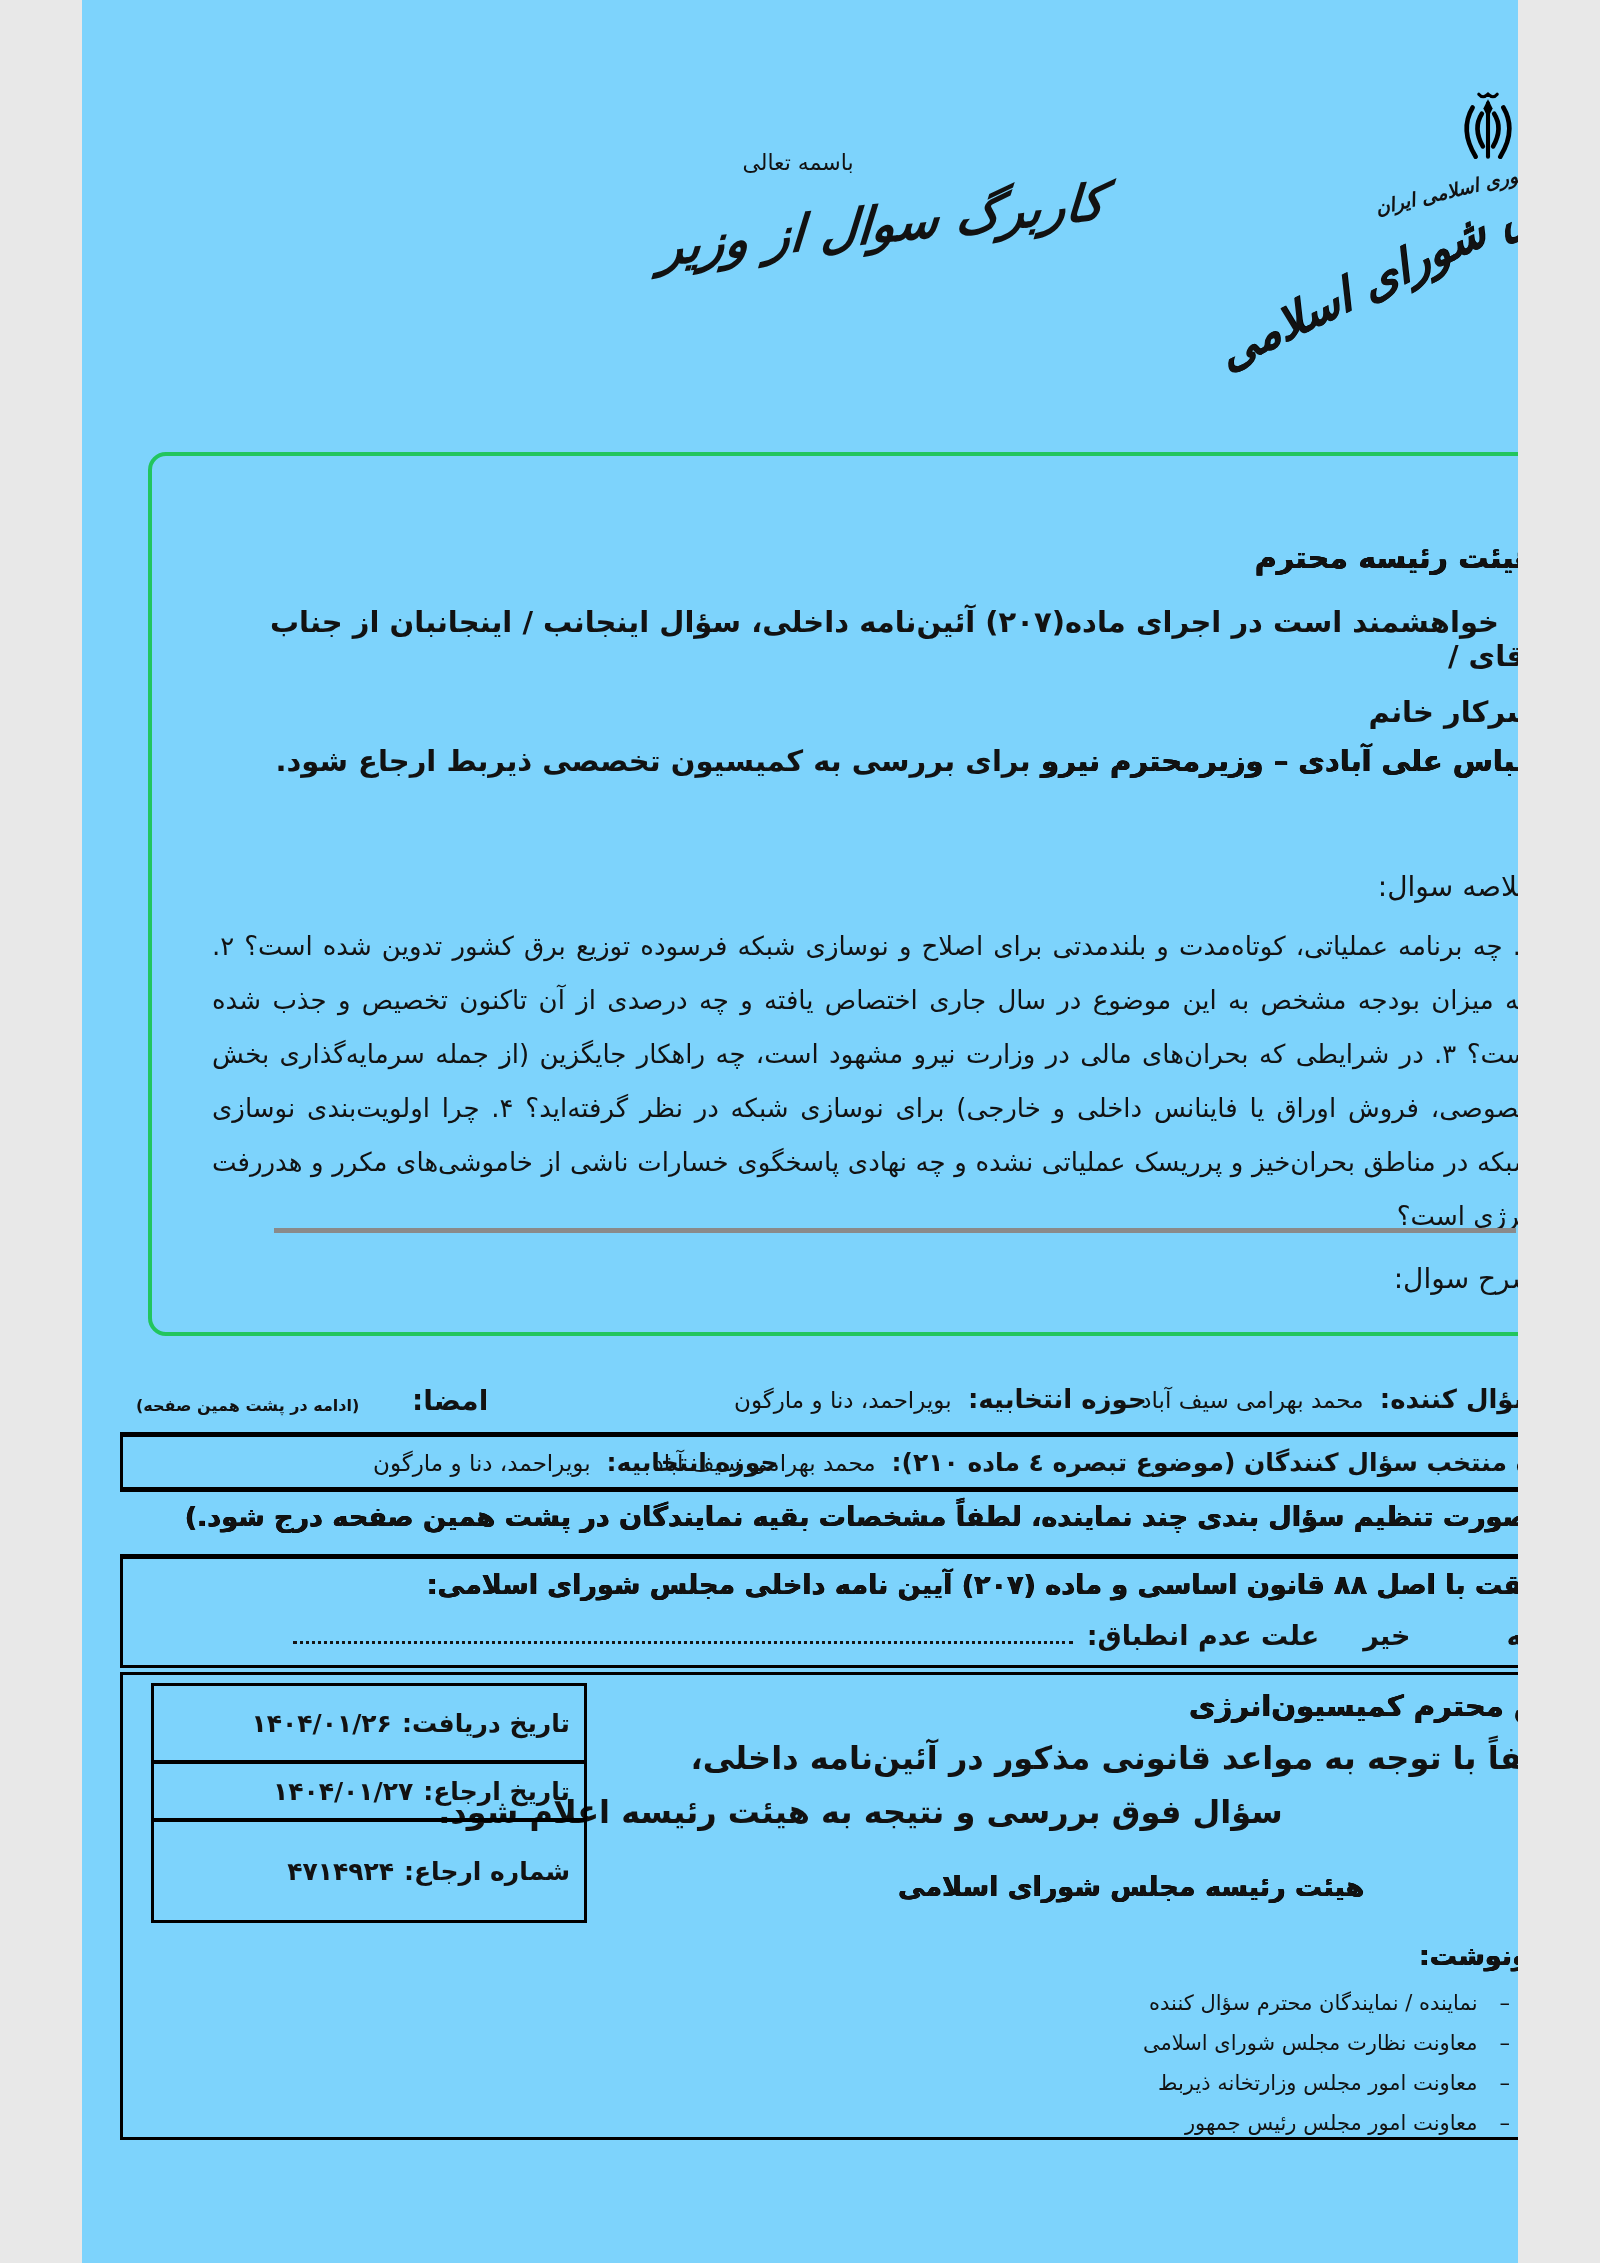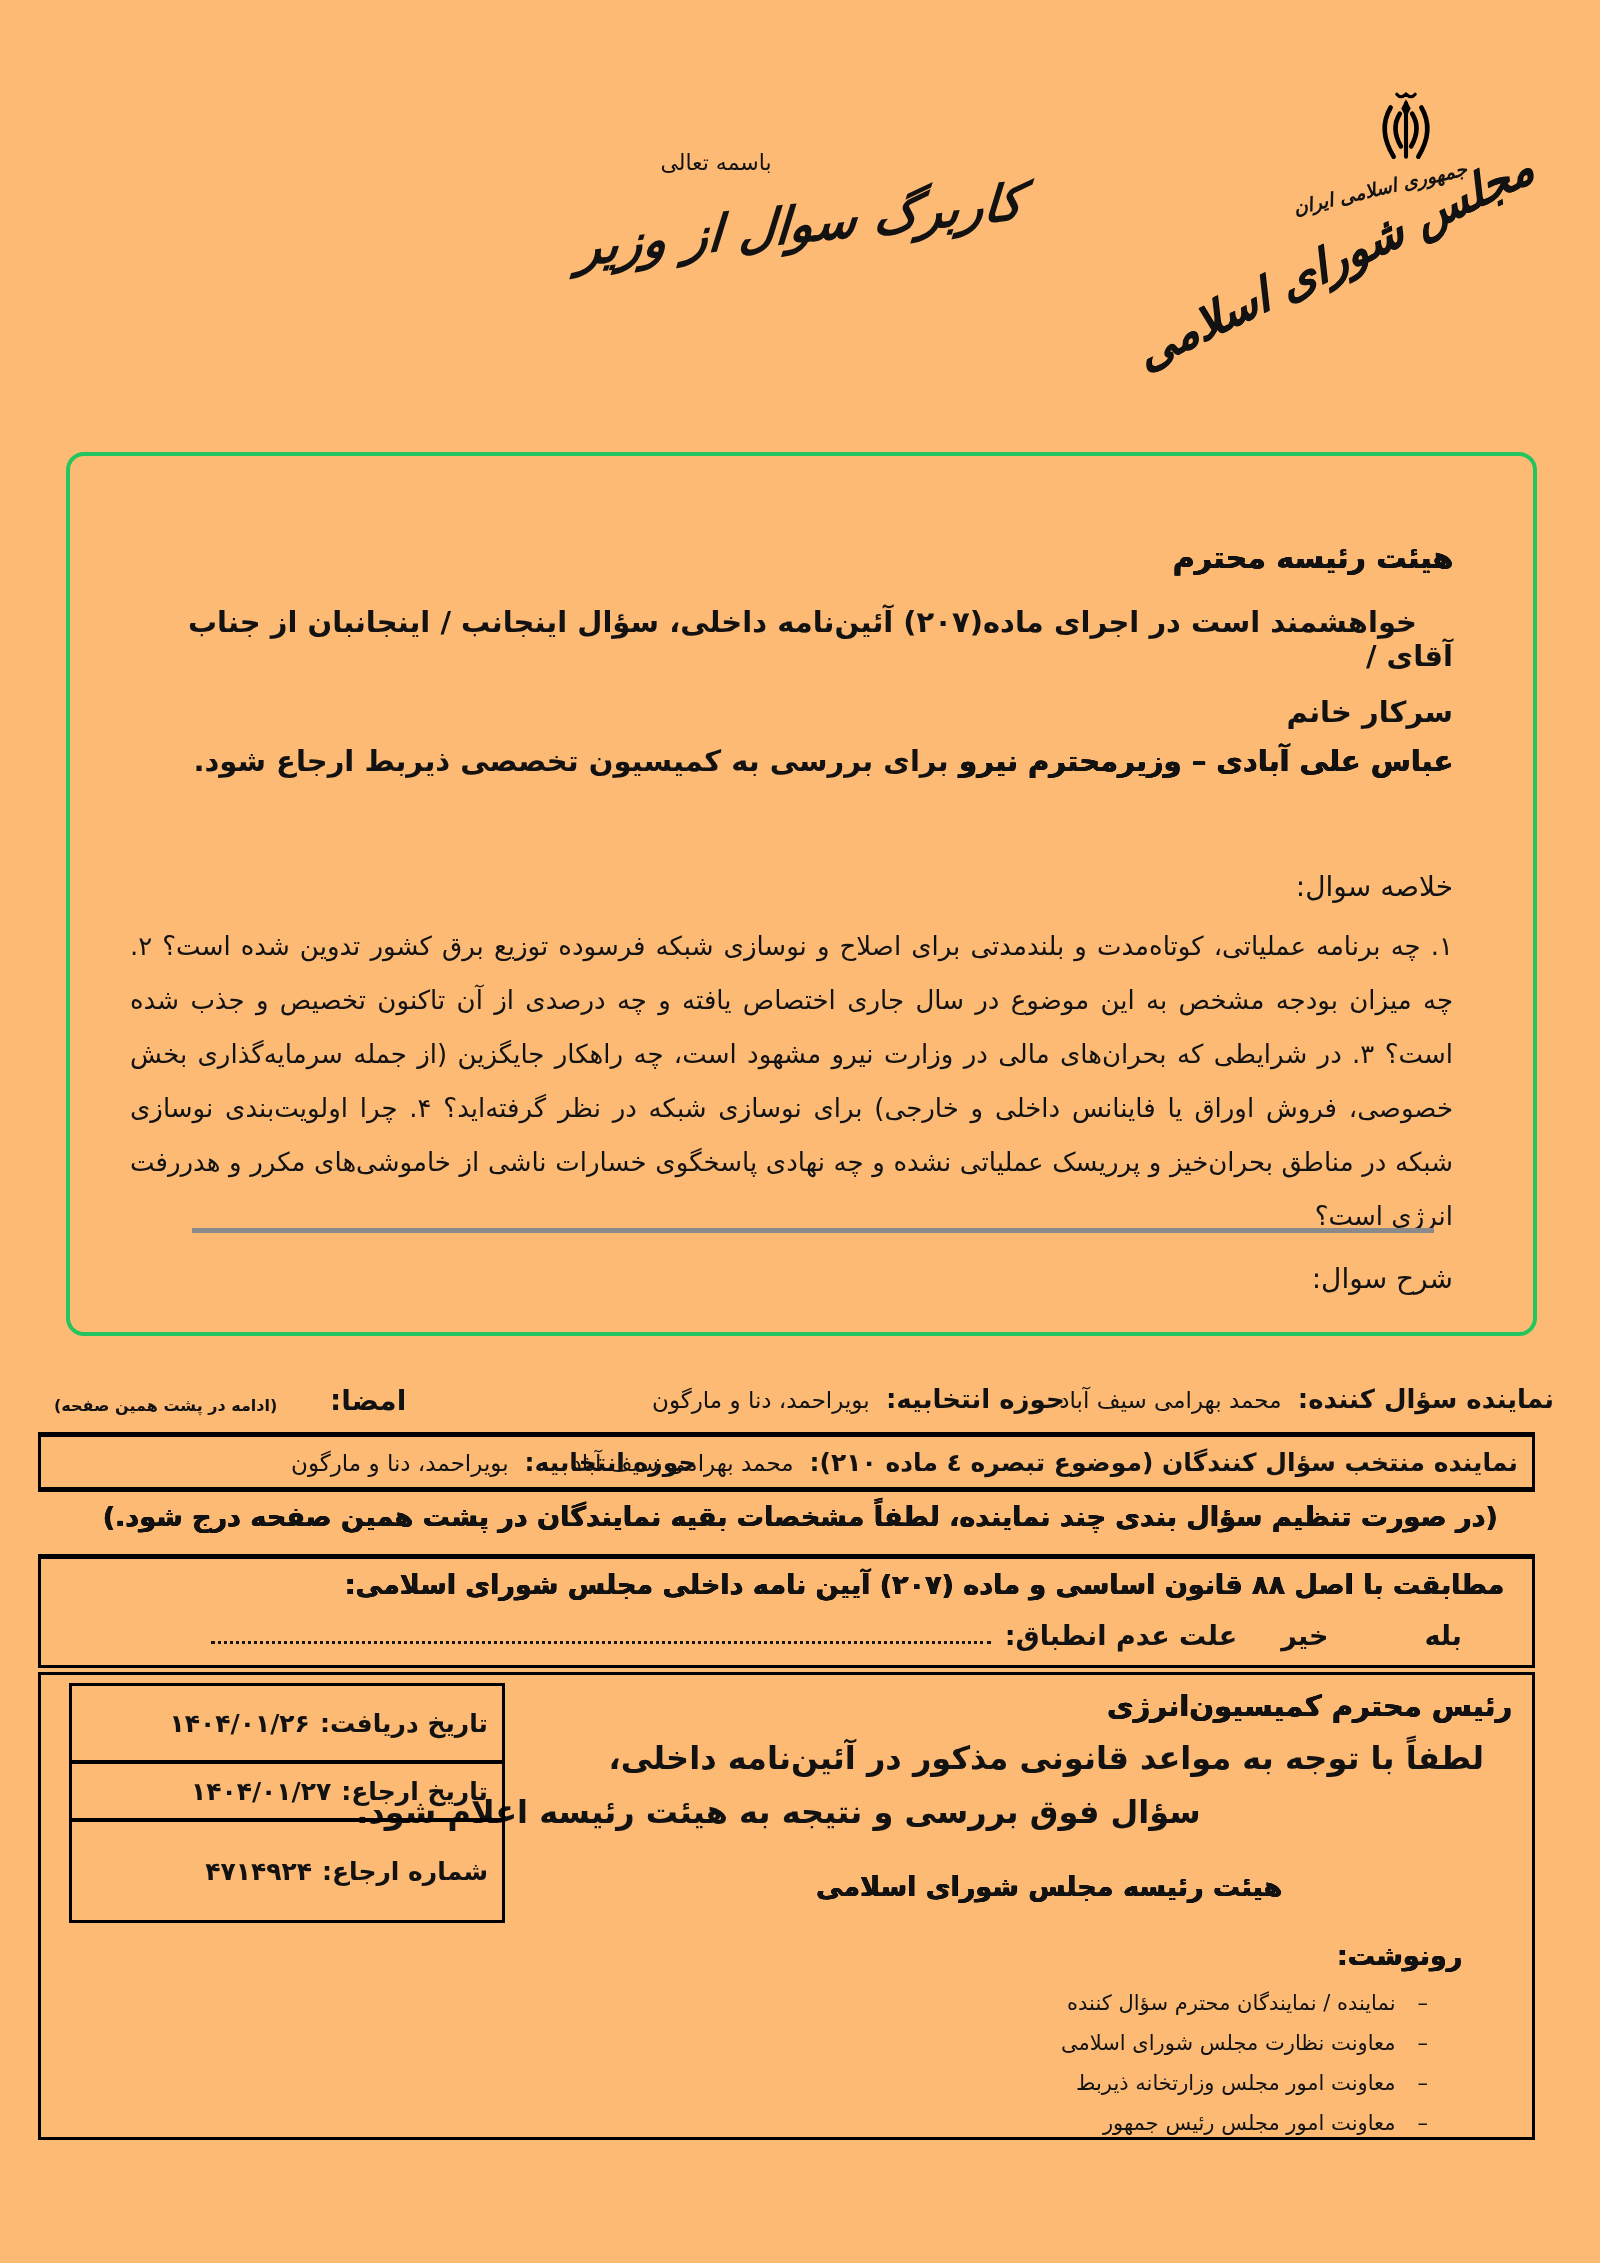--- a/index.html
+++ b/index.html
@@ -1,18 +1,18 @@
 <!DOCTYPE html>
 <html lang="fa" dir="rtl"><head>
 <meta charset="utf-8">
 <style>
   html,body { margin:0; padding:0; background:#e8e8e8; }
   .page {
-    position:relative; width:1600px; height:2263px; margin:0 auto;
-    background:#fdba74; overflow:hidden;
+    position:relative; width:1436px; height:2263px; margin:0 auto;
+    background:#7dd3fc; overflow:hidden;
     font-family:"DejaVu Sans", sans-serif; direction:rtl; color:#121212;
   }
   
   .bismillah { position:absolute; left:636px; top:150px; width:160px; text-align:center;
     font-size:22px; }
   .form-title { position:absolute; left:565px; top:196px; width:470px; text-align:center;
     font-size:50px; font-weight:bold; font-style:italic;
     transform:rotate(-6deg) skewX(-10deg); white-space:nowrap; }
   .logo { position:absolute; left:1105px; top:75px; width:460px; height:340px; }
   .logo-emblem { position:absolute; left:268px; top:12px; width:66px; height:82px; }

